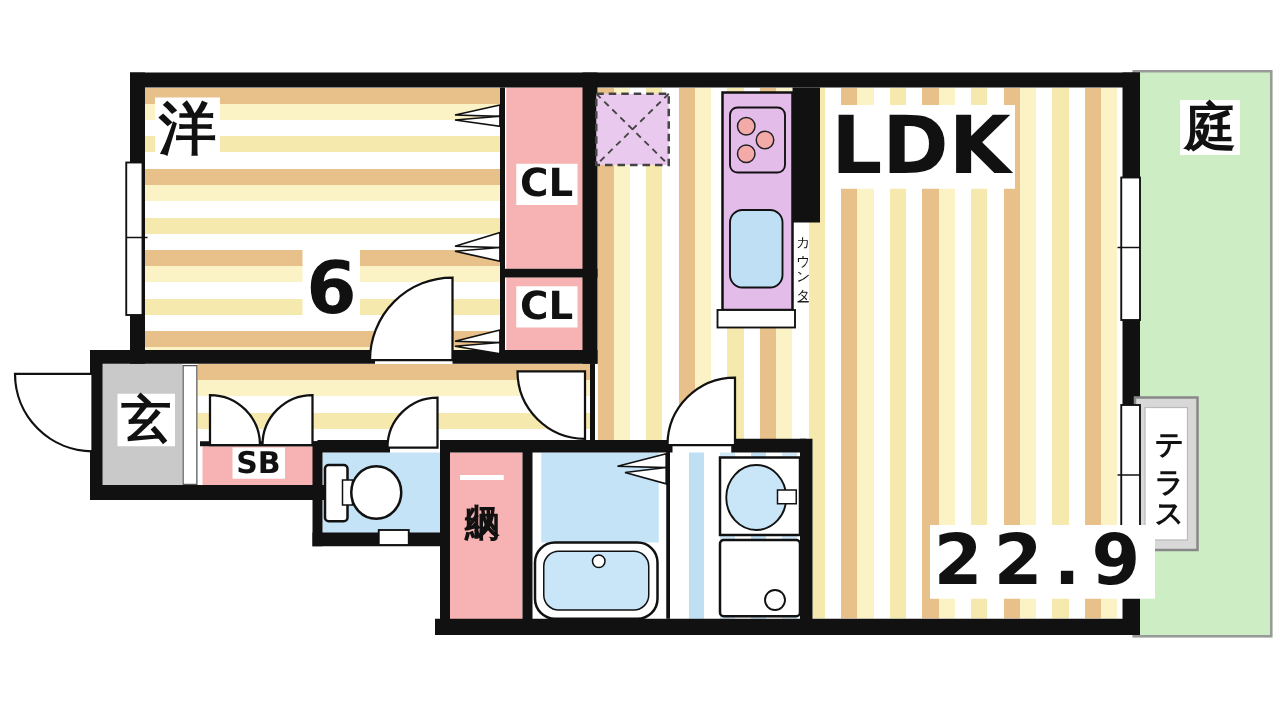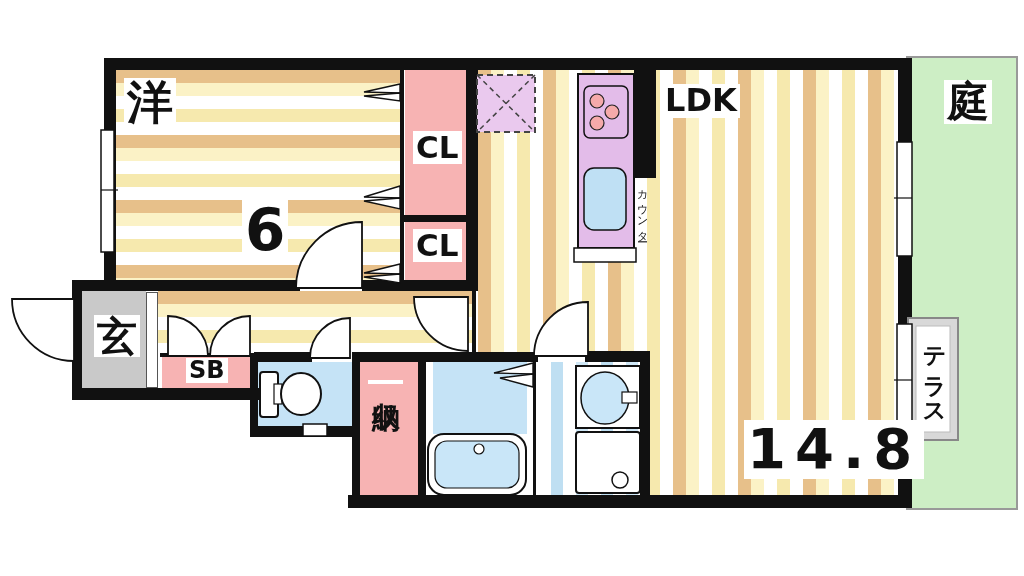--- a/index.html
+++ b/index.html
@@ -153,22 +153,22 @@
       <path d="M400,274 L364,277 L400,283 Z"></path>
       <path d="M533,363 L494,373 L533,374 Z"></path>
       <path d="M533,374 L500,378 L533,387 Z"></path>
     </g>
   </svg>
 
   <div class="lbl" style="left:124px;top:78px;font-size:46px;">洋</div>
   <div class="lbl" style="left:242px;top:200px;font-size:58px;">6</div>
   <div class="lbl" style="left:413px;top:131px;font-size:31px;">CL</div>
   <div class="lbl" style="left:413px;top:229px;font-size:31px;">CL</div>
-  <div class="lbl" style="left:662px;top:84px;font-size:32px;">LDK</div>
-  <div class="lbl" style="left:744px;top:420px;font-size:56px;letter-spacing:9px;">14.8</div>
+  <div class="lbl" style="left:662px;top:84px;font-size:64px;">LDK</div>
+  <div class="lbl" style="left:744px;top:420px;font-size:56px;letter-spacing:9px;">22.9</div>
   <div class="lbl" style="left:944px;top:80px;font-size:42px;">庭</div>
   <div class="lbl vert" style="left:920px;top:332px;font-size:23px;background:transparent;">テラス</div>
   <div class="lbl" style="left:94px;top:315px;font-size:40px;">玄</div>
   <div class="lbl" style="left:186px;top:358px;font-size:24px;">SB</div>
   <div class="lbl vert" style="left:368px;top:380px;font-size:28px;">収納</div>
   <div class="lbl vert" style="left:633px;top:182px;font-size:11px;font-weight:normal;letter-spacing:1px;background:transparent;">カウンター</div>
 
 </div>
 
 </body></html>

